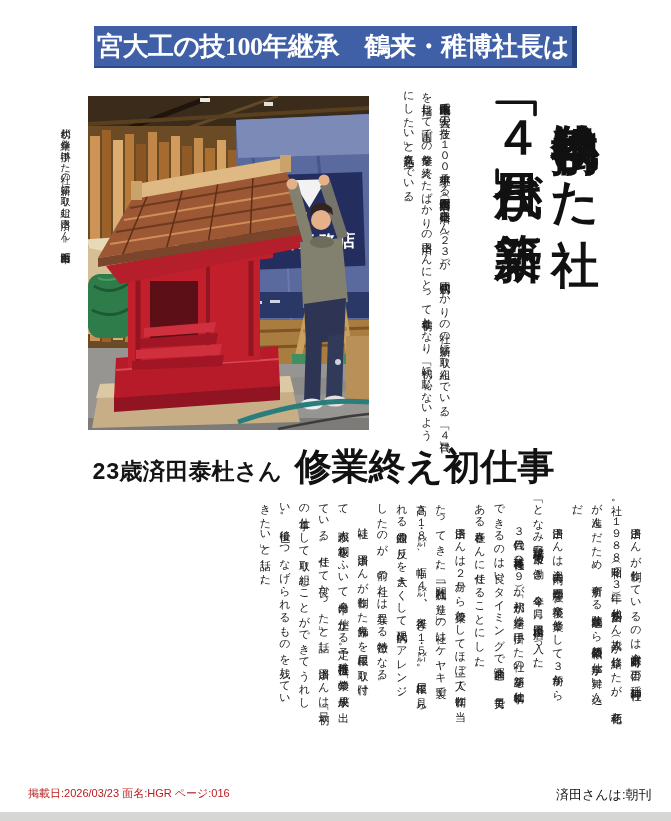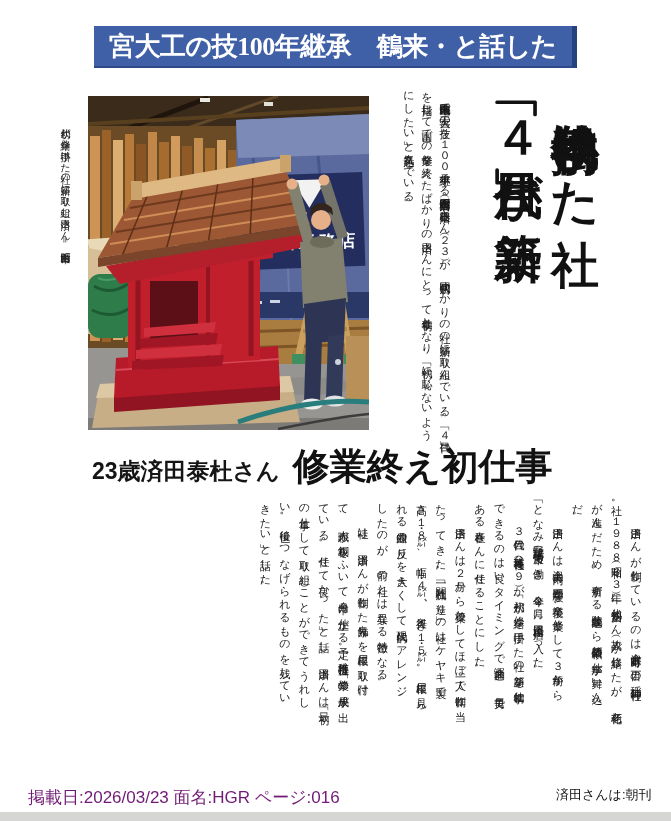--- a/index.html
+++ b/index.html
@@ -28,39 +28,39 @@
     font-size:11px;line-height:18px;letter-spacing:0;color:#1a1a1a;
   }
   .photo-caption{
     left:57px;top:121px;width:16px;height:316px;
     font-size:10px;line-height:16px;color:#222;
   }
   .subhead{
     left:92px;top:442px;width:380px;height:42px;
     display:flex;align-items:baseline;gap:13px;white-space:nowrap;
   }
-  .subhead .small{font-family:Liberation Sans, sans-serif;font-size:23px;font-weight:600;color:#151515;}
+  .subhead .small{font-family:Liberation Mono, monospace;font-size:23px;font-weight:600;color:#151515;}
   .subhead .large{font-size:37px;font-weight:bold;color:#111;}
   .bodytext{
     left:31px;top:496px;width:614px;height:210px;
     font-size:11px;line-height:19.5px;letter-spacing:1px;color:#1a1a1a;
   }
   .bodytext p{margin:0;padding:0;text-indent:1em;}
-  .footer-left{left:28px;top:786px;font-size:17px;color:#701a75;white-space:nowrap;}
+  .footer-left{left:28px;top:786px;font-size:11px;color:#b91c1c;white-space:nowrap;}
   .footer-right{left:556px;top:786px;font-size:13px;color:#111;white-space:nowrap;}
   .scan-edge{left:0;top:812px;width:671px;height:9px;background:#d6d6d4;}
   .photo-frame{left:88px;top:96px;width:281px;height:334px;}
 </style>
 </head>
 <body>
 
 <div class="page">
 
   <div class="abs top-banner">
-    <span>宮大工の技100年継承　鶴来・と話した</span>
+    <span>宮大工の技100年継承　鶴来・稚博社長は</span>
   </div>
 
   <div class="abs photo-frame">
     <svg width="281" height="334" viewBox="0 0 281 334">
 
       <g>
         <rect x="0" y="238" width="281" height="96" fill="#979592"></rect>
         <rect x="0" y="322" width="281" height="12" fill="#7d7b78"></rect>
         <ellipse cx="70" cy="270" rx="40" ry="8" fill="#8a8885"></ellipse>
         <ellipse cx="220" cy="290" rx="45" ry="9" fill="#8e8c89"></ellipse>

